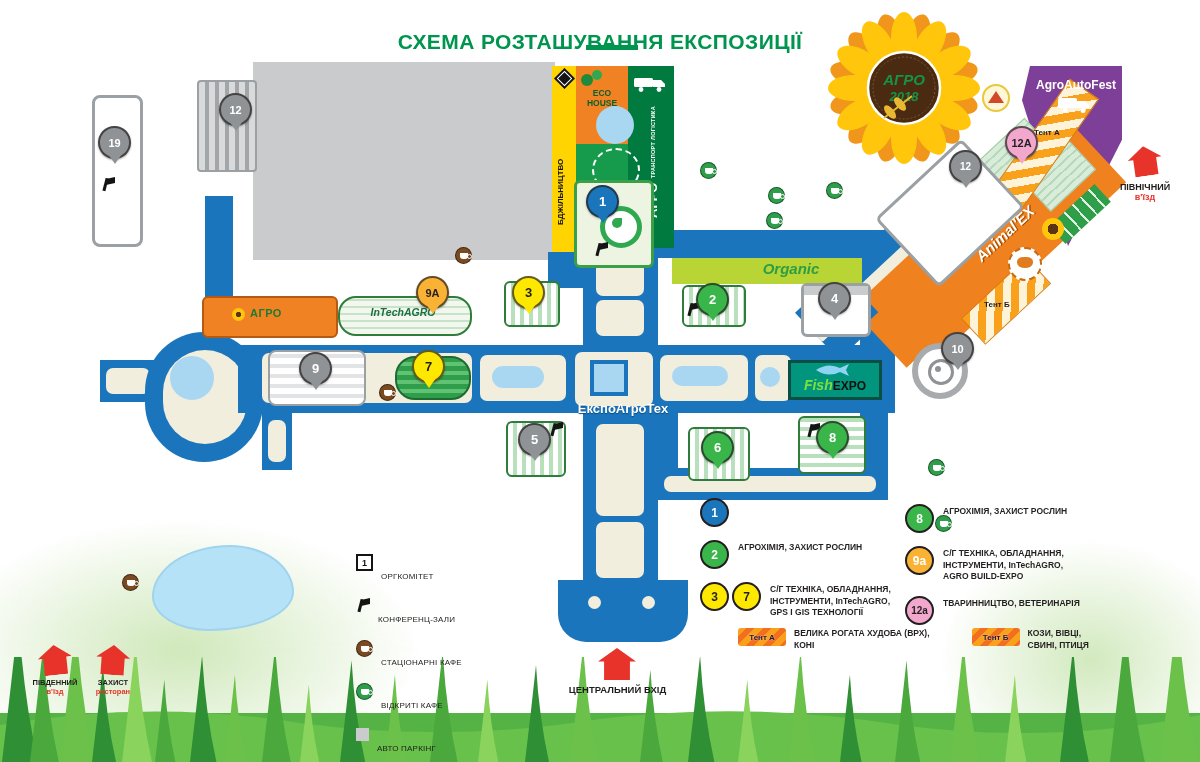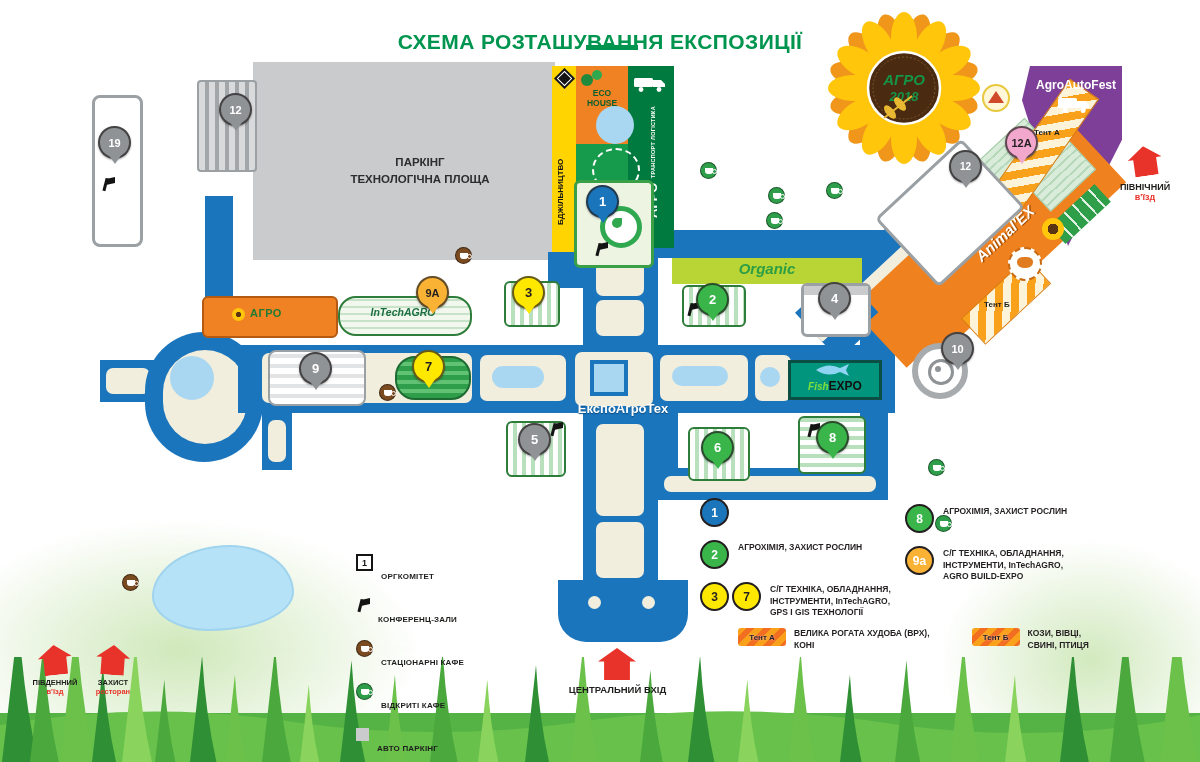--- a/index.html
+++ b/index.html
@@ -40,21 +40,21 @@
   .flagicon::after{content:"";position:absolute;left:5px;top:0;width:9px;height:6px;background:#141414;transform:skewY(-12deg);}
   .cafe{width:17px;height:17px;border-radius:50%;border:1.5px solid rgba(0,0,0,.45);
         display:flex;align-items:center;justify-content:center;box-sizing:border-box;}
   .cafe i{display:block;width:8px;height:6px;background:#fff;border-radius:0 0 3px 3px;position:relative;}
   .cafe i::after{content:"";position:absolute;right:-4px;top:1px;width:3px;height:3px;border:1px solid #fff;border-radius:50%;}
   .sq{width:13px;height:13px;display:inline-block;}
   .li-org{width:13px;height:13px;border:2px solid #141414;background:#fff;color:#141414;
           font-size:9px;font-weight:bold;display:flex;align-items:center;justify-content:center;}
   
   .lrow{display:flex;align-items:center;gap:8px;margin-bottom:6px;}
-  .lrow .lab{font-size:8px;font-weight:bold;color:#1d1d1b;letter-spacing:.2px;margin-top:28px;}
+  .lrow .lab{font-size:8px;font-weight:normal;color:#1d1d1b;letter-spacing:.2px;margin-top:28px;}
   .nrow{display:flex;align-items:flex-start;gap:9px;margin-bottom:13px;}
   .badge{width:25px;height:25px;border-radius:50%;border:2px solid #231f20;flex:0 0 auto;
          display:flex;align-items:center;justify-content:center;font-weight:bold;font-size:12px;}
   .nrow .txt{font-size:8.5px;font-weight:bold;color:#231f20;line-height:11.5px;white-space:pre-line;padding-top:2px;}
   .tentrow{display:flex;align-items:flex-start;gap:8px;}
   .tentbadge{width:48px;height:18px;border-radius:3px;flex:0 0 auto;
          background:repeating-linear-gradient(135deg,#f9a11b 0 6px,#f26f21 6px 12px);
          display:flex;align-items:center;justify-content:center;
          font-size:8px;font-weight:bold;color:#231f20;text-shadow:0 0 2px #fbc;}
   
@@ -72,24 +72,20 @@
 
   <div class="wash" style="left:-60px;top:520px;width:480px;height:260px;background:radial-gradient(closest-side,rgba(205,231,183,.95),rgba(205,231,183,0));"></div>
   <div class="wash" style="left:940px;top:540px;width:300px;height:240px;background:radial-gradient(closest-side,rgba(205,231,183,.9),rgba(205,231,183,0));"></div>
 
   <div class="pond" style="left:152px;top:545px;width:138px;height:82px;"></div>
 
   <div class="t" style="left:0;top:18px;width:1200px;text-align:center;font-size:21px;font-weight:bold;color:#00954f;letter-spacing:.4px;z-index:70;margin-top:12px;">СХЕМА РОЗТАШУВАННЯ ЕКСПОЗИЦІЇ</div>
   <div class="abs" style="left:586px;top:45px;width:52px;height:5px;background:#00954f;z-index:70;"></div>
 
   <div class="abs" style="left:253px;top:62px;width:302px;height:198px;background:#c9cbcd;"></div>
-  <div class="t" style="left:335px;top:154px;width:170px;text-align:center;font-size:11.5px;font-weight:bold;color:#2d2d2d;line-height:17px;">
-    <div>ПАРКІНГ</div>
-    <div>ТЕХНОЛОГІЧНА ПЛОЩА</div>
-  </div>
   <div class="bld" style="left:197px;top:80px;width:56px;height:88px;background:repeating-linear-gradient(90deg,#d9dadb 0 6px,#a3a6a8 6px 10px);border-radius:4px;"></div>
   <div class="bld" style="left:92px;top:95px;width:45px;height:146px;border-width:3px;border-radius:8px;"></div>
 
   <div class="road" style="left:100px;top:360px;width:55px;height:42px;"></div>
   <div class="island" style="left:106px;top:368px;width:44px;height:26px;"></div>
   <div class="road" style="left:145px;top:332px;width:118px;height:130px;border-radius:60px;"></div>
   <div class="island" style="left:163px;top:350px;width:84px;height:94px;border-radius:45px;"></div>
   <div class="water" style="left:170px;top:356px;width:44px;height:44px;border-radius:50%;"></div>
 
   <div class="road" style="left:238px;top:345px;width:657px;height:68px;"></div>
@@ -149,21 +145,21 @@
     <span style="font-size:5.5px;font-weight:bold;letter-spacing:.3px;">ТРАНСПОРТ ЛОГІСТИКА</span>
   </div>
   <div class="water" style="left:596px;top:106px;width:38px;height:38px;border-radius:50%;z-index:6;"></div>
   <div class="abs" style="left:592px;top:148px;width:44px;height:40px;border:2px dashed #fff;border-radius:50%;z-index:6;"></div>
 
   <div class="bld" style="left:574px;top:180px;width:74px;height:82px;background:#eef4e2;border:3px solid #3aa047;z-index:7;"></div>
   <div class="abs" style="left:600px;top:206px;width:32px;height:32px;border:5px solid #2fa84f;border-radius:50%;z-index:8;background:#fff;"></div>
   <div class="abs" style="left:612px;top:218px;width:10px;height:10px;border-radius:50% 0 50% 50%;background:#2fa84f;z-index:9;"></div>
 
   <div class="zone" style="left:672px;top:258px;width:190px;height:26px;background:#b8d435;"></div>
-  <div class="t" style="left:672px;top:260px;width:190px;text-align:center;font-size:15px;font-weight:bold;font-style:italic;color:#2e9e44;">Organic</div>
+  <div class="t" style="left:672px;top:260px;width:190px;text-align:center;font-size:15px;font-weight:bold;font-style:italic;color:#2e9e44;padding-left:24px;">Organic</div>
 
   <div class="zone" style="left:202px;top:296px;width:132px;height:38px;background:#f08223;border:2px solid #b55a12;border-radius:6px;z-index:8;"></div>
   <div class="abs" style="left:232px;top:308px;width:13px;height:13px;border-radius:50%;background:radial-gradient(circle,#5a3413 0 30%,#ffc60b 31%);z-index:9;"></div>
   <div class="t" style="left:250px;top:307px;font-size:11px;font-weight:bold;color:#1f7a34;z-index:9;letter-spacing:.5px;">АГРО</div>
 
   <div class="zone" style="left:338px;top:296px;width:130px;height:36px;border-radius:18px;background:#f2f8ee;border:2px solid #2e7d3a;
               background-image:repeating-linear-gradient(0deg,transparent 0 5px,rgba(46,150,70,.22) 5px 7px);z-index:8;"></div>
   <div class="t" style="left:338px;top:306px;width:130px;text-align:center;font-size:10.5px;font-weight:bold;font-style:italic;color:#1d6f42;z-index:9;">InTechAGRO</div>
 
   <div class="bld gray-h" style="left:268px;top:350px;width:94px;height:52px;border-radius:8px;z-index:8;"></div>
@@ -177,21 +173,21 @@
   <div class="bld striped-h" style="left:798px;top:416px;width:64px;height:54px;z-index:8;"></div>
   <div class="bld" style="left:801px;top:283px;width:64px;height:48px;border-width:3px;z-index:8;">
        <div style="height:9px;background:#c9cbcd;"></div>
     </div>
 
   <div class="zone" style="left:788px;top:360px;width:94px;height:40px;background:#00957c;border:3px solid #0b4f44;box-sizing:border-box;z-index:9;"></div>
   <svg class="abs" style="left:812px;top:362px;z-index:10;" width="44" height="15" viewBox="0 0 44 15">
     <path d="M4 8 Q16 0 28 6 L37 2 L34 8 L37 14 L28 10 Q16 16 4 8 Z" fill="#8fd4f2"></path>
   </svg>
   <div class="abs" style="left:788px;top:376px;width:94px;text-align:center;z-index:10;">
-    <span style="font-size:10px;font-weight:bold;font-style:italic;color:#7ee03c;">Fish</span><span style="font-size:12px;font-weight:bold;color:#11100e;">EXPO</span>
+    <span style="font-size:14px;font-weight:bold;font-style:italic;color:#7ee03c;">Fish</span><span style="font-size:12px;font-weight:bold;color:#11100e;">EXPO</span>
   </div>
 
   <div class="abs" style="left:912px;top:343px;width:56px;height:56px;border-radius:50%;background:#fff;border:6px solid #a7abad;box-sizing:border-box;z-index:8;"></div>
   <div class="abs" style="left:928px;top:359px;width:20px;height:20px;border:3px solid #8f9396;border-radius:50%;z-index:9;"></div>
   <div class="abs" style="left:935px;top:366px;width:6px;height:6px;background:#8f9396;border-radius:50%;z-index:9;"></div>
 
   <div class="bld rot" style="left:891px;top:166px;width:112px;height:88px;border-width:3px;transform:rotate(-43deg);z-index:7;"></div>
   <div class="zone mint rot" style="left:973px;top:138px;width:74px;height:40px;transform:rotate(-43deg);z-index:6;"></div>
   <div class="zone mint rot" style="left:1026px;top:149px;width:60px;height:46px;transform:rotate(-43deg);z-index:6;"></div>
 
@@ -372,20 +368,26 @@
         <div class="txt">АГРОХІМІЯ, ЗАХИСТ РОСЛИН</div>
       </div>
       <div class="nrow">
         <div style="display: flex; gap: 3px; flex: 0 0 auto;">
           <div class="badge" style="background: rgb(249, 178, 51); color: rgb(255, 255, 255);">9а</div>
         </div>
         <div class="txt">С/Г ТЕХНІКА, ОБЛАДНАННЯ,
 ІНСТРУМЕНТИ, InTechAGRO,
 AGRO BUILD-EXPO</div>
       </div>
+      <div class="nrow">
+        <div style="display: flex; gap: 3px; flex: 0 0 auto;">
+          <div class="badge" style="background: rgb(242, 168, 204); color: rgb(35, 31, 32); font-size: 10px;">12а</div>
+        </div>
+        <div class="txt">ТВАРИННИЦТВО, ВЕТЕРИНАРІЯ</div>
+      </div>
     </div>
   <div id="legend-tents" class="abs" style="left:738px;top:628px;width:360px;display:flex;gap:42px;z-index:55;">
       <div class="tentrow">
         <div class="tentbadge">Тент А</div>
         <div class="txt" style="font-size: 8.5px; font-weight: bold; color: rgb(35, 31, 32); line-height: 11.5px; white-space: pre-line;">ВЕЛИКА РОГАТА ХУДОБА (ВРХ),
 КОНІ</div>
       </div>
       <div class="tentrow">
         <div class="tentbadge">Тент Б</div>
         <div class="txt" style="font-size: 8.5px; font-weight: bold; color: rgb(35, 31, 32); line-height: 11.5px; white-space: pre-line;">КОЗИ, ВІВЦІ,

